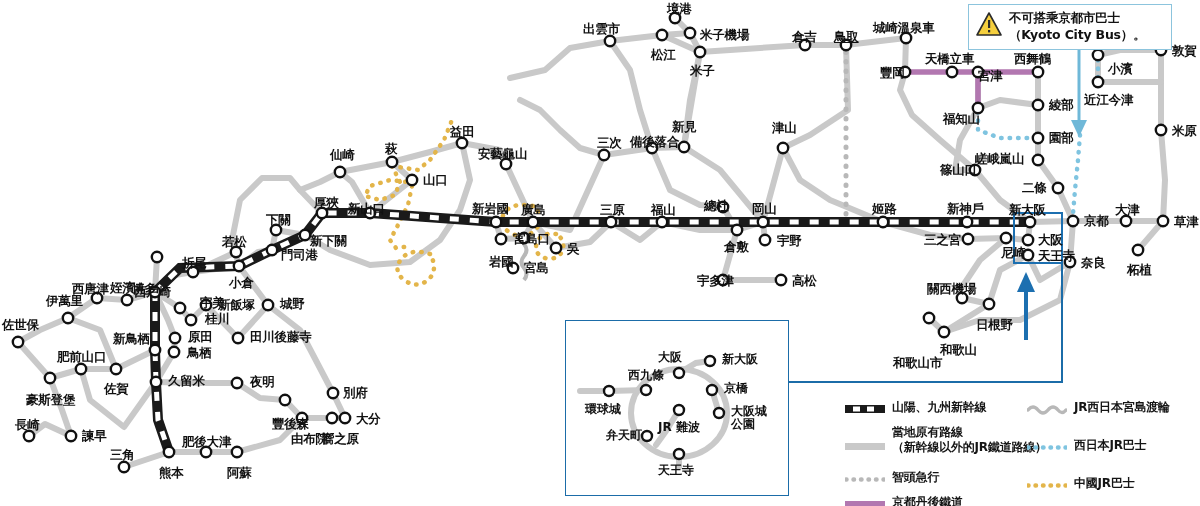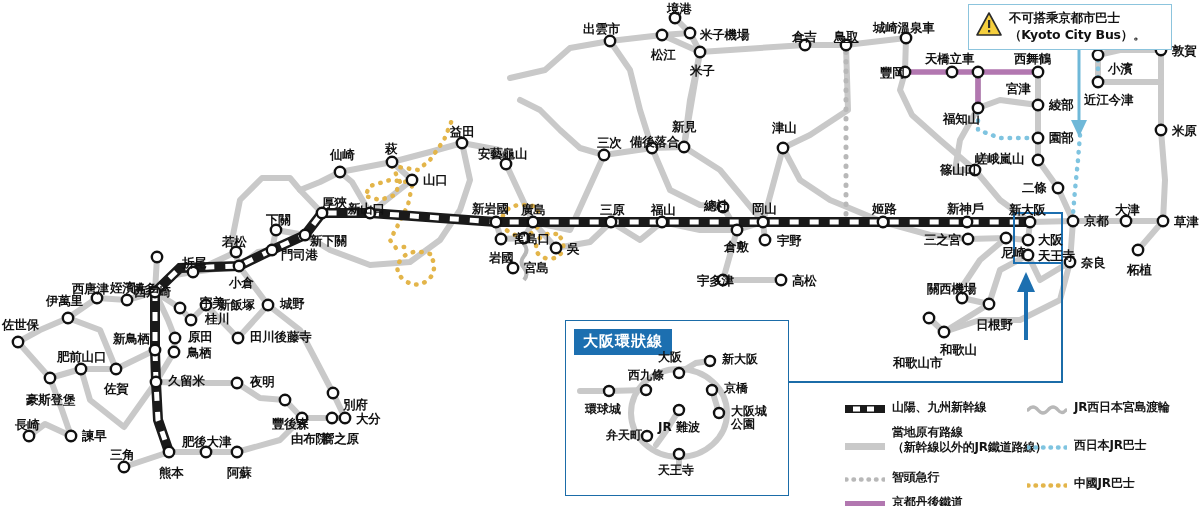--- a/index.html
+++ b/index.html
@@ -398,39 +398,39 @@
       <div class="stn-label" style="left: 168px; top: 374px;">久留米</div>
       <div class="stn-label" style="left: 250px; top: 330px;">田川後藤寺</div>
       <div class="stn-label" style="left: 280px; top: 297px;">城野</div>
       <div class="stn-label" style="left: 182px; top: 256px;">折尾</div>
       <div class="stn-label" style="left: 222px; top: 235px;">若松</div>
       <div class="stn-label" style="left: 229px; top: 276px;">小倉</div>
       <div class="stn-label" style="left: 281px; top: 248px;">門司港</div>
       <div class="stn-label" style="left: 266px; top: 213px;">下關</div>
       <div class="stn-label" style="left: 134px; top: 285px;">西戶崎</div>
       <div class="stn-label" style="left: 310px; top: 234px;">新下關</div>
-      <div class="stn-label" style="left: 322px; top: 196px;">厚狹</div>
+      <div class="stn-label" style="left: 314px; top: 196px;">厚狹</div>
       <div class="stn-label" style="left: 348px; top: 202px;">新山口</div>
       <div class="stn-label" style="left: 250px; top: 375px;">夜明</div>
       <div class="stn-label" style="left: 272px; top: 417px;">豐後森</div>
       <div class="stn-label" style="left: 291px; top: 432px;">由布院</div>
-      <div class="stn-label" style="left: 343px; top: 386px; margin-top: 12px;">別府</div>
+      <div class="stn-label" style="left: 343px; top: 386px;">別府</div>
       <div class="stn-label" style="left: 322px; top: 432px;">嚮之原</div>
       <div class="stn-label" style="left: 356px; top: 412px;">大分</div>
       <div class="stn-label" style="left: 182px; top: 435px;">肥後大津</div>
       <div class="stn-label" style="left: 227px; top: 466px;">阿蘇</div>
       <div class="stn-label" style="left: 159px; top: 466px;">熊本</div>
       <div class="stn-label" style="left: 110px; top: 448px;">三角</div>
       <div class="stn-label" style="left: 330px; top: 148px;">仙崎</div>
       <div class="stn-label" style="left: 385px; top: 142px;">萩</div>
       <div class="stn-label" style="left: 450px; top: 125px;">益田</div>
       <div class="stn-label" style="left: 423px; top: 173px;">山口</div>
       <div class="stn-label" style="left: 478px; top: 147px;">安藝龜山</div>
       <div class="stn-label" style="left: 472px; top: 202px;">新岩國</div>
-      <div class="stn-label" style="left: 489px; top: 251px;">岩國</div>
+      <div class="stn-label" style="left: 489px; top: 257px; font-family: Liberation Mono, monospace;">岩國</div>
       <div class="stn-label" style="left: 513px; top: 232px;">宮島口</div>
       <div class="stn-label" style="left: 524px; top: 261px;">宮島</div>
       <div class="stn-label" style="left: 521px; top: 203px;">廣島</div>
       <div class="stn-label" style="left: 567px; top: 242px;">吳</div>
       <div class="stn-label" style="left: 597px; top: 136px;">三次</div>
       <div class="stn-label" style="left: 630px; top: 135px;">備後落合</div>
       <div class="stn-label" style="left: 600px; top: 203px;">三原</div>
       <div class="stn-label" style="left: 651px; top: 203px;">福山</div>
       <div class="stn-label" style="left: 672px; top: 120px;">新見</div>
       <div class="stn-label" style="left: 704px; top: 199px;">總社</div>
@@ -443,21 +443,21 @@
       <div class="stn-label" style="left: 651px; top: 48px;">松江</div>
       <div class="stn-label" style="left: 667px; top: 2px;">境港</div>
       <div class="stn-label" style="left: 700px; top: 28px;">米子機場</div>
       <div class="stn-label" style="left: 690px; top: 64px;">米子</div>
       <div class="stn-label" style="left: 792px; top: 30px;">倉吉</div>
       <div class="stn-label" style="left: 834px; top: 30px; text-decoration: underline;">鳥取</div>
       <div class="stn-label" style="left: 772px; top: 121px;">津山</div>
       <div class="stn-label" style="left: 873px; top: 21px;">城崎溫泉車</div>
       <div class="stn-label" style="left: 880px; top: 66px;">豐岡</div>
       <div class="stn-label" style="left: 925px; top: 52px;">天橋立車</div>
-      <div class="stn-label" style="left: 978px; top: 82px; margin-left: 28px;">宮津</div>
+      <div class="stn-label" style="left: 978px; top: 69px;">宮津</div>
       <div class="stn-label" style="left: 1014px; top: 52px;">西舞鶴</div>
       <div class="stn-label" style="left: 1049px; top: 98px;">綾部</div>
       <div class="stn-label" style="left: 943px; top: 112px;">福知山</div>
       <div class="stn-label" style="left: 1049px; top: 131px;">園部</div>
       <div class="stn-label" style="left: 975px; top: 152px;">嵯峨嵐山</div>
       <div class="stn-label" style="left: 940px; top: 163px;">篠山口</div>
       <div class="stn-label" style="left: 1022px; top: 181px;">二條</div>
       <div class="stn-label" style="left: 872px; top: 202px;">姬路</div>
       <div class="stn-label" style="left: 947px; top: 202px;">新神戶</div>
       <div class="stn-label" style="left: 924px; top: 233px;">三之宮</div>
@@ -511,21 +511,20 @@
     <circle cx="113" cy="52" r="5" fill="#ffffff" stroke="#111111" stroke-width="2.4"></circle>
         <circle cx="144" cy="40" r="5" fill="#ffffff" stroke="#111111" stroke-width="2.4"></circle>
         <circle cx="80" cy="69" r="5" fill="#ffffff" stroke="#111111" stroke-width="2.4"></circle>
         <circle cx="43" cy="70" r="5" fill="#ffffff" stroke="#111111" stroke-width="2.4"></circle>
         <circle cx="146" cy="69" r="5" fill="#ffffff" stroke="#111111" stroke-width="2.4"></circle>
         <circle cx="153" cy="92" r="5" fill="#ffffff" stroke="#111111" stroke-width="2.4"></circle>
         <circle cx="113" cy="89" r="5" fill="#ffffff" stroke="#111111" stroke-width="2.4"></circle>
         <circle cx="81" cy="115" r="5" fill="#ffffff" stroke="#111111" stroke-width="2.4"></circle>
         <circle cx="113" cy="133" r="5" fill="#ffffff" stroke="#111111" stroke-width="2.4"></circle>
       </svg>
-    <div id="loop-title">大阪環狀線</div>
     <div id="loop-rings">
         <div class="loop-label" style="left: 92px; top: 30px; white-space: pre;">大阪</div>
         <div class="loop-label" style="left: 156px; top: 32px; white-space: pre;">新大阪</div>
         <div class="loop-label" style="left: 62px; top: 48px; white-space: pre;">西九條</div>
         <div class="loop-label" style="left: 19px; top: 82px; white-space: pre;">環球城</div>
         <div class="loop-label" style="left: 158px; top: 61px; white-space: pre;">京橋</div>
         <div class="loop-label" style="left: 165px; top: 84px; white-space: pre;">大阪城
 公園</div>
         <div class="loop-label" style="left: 92px; top: 100px; white-space: pre;">JR 難波</div>
         <div class="loop-label" style="left: 40px; top: 108px; white-space: pre;">弁天町</div>

